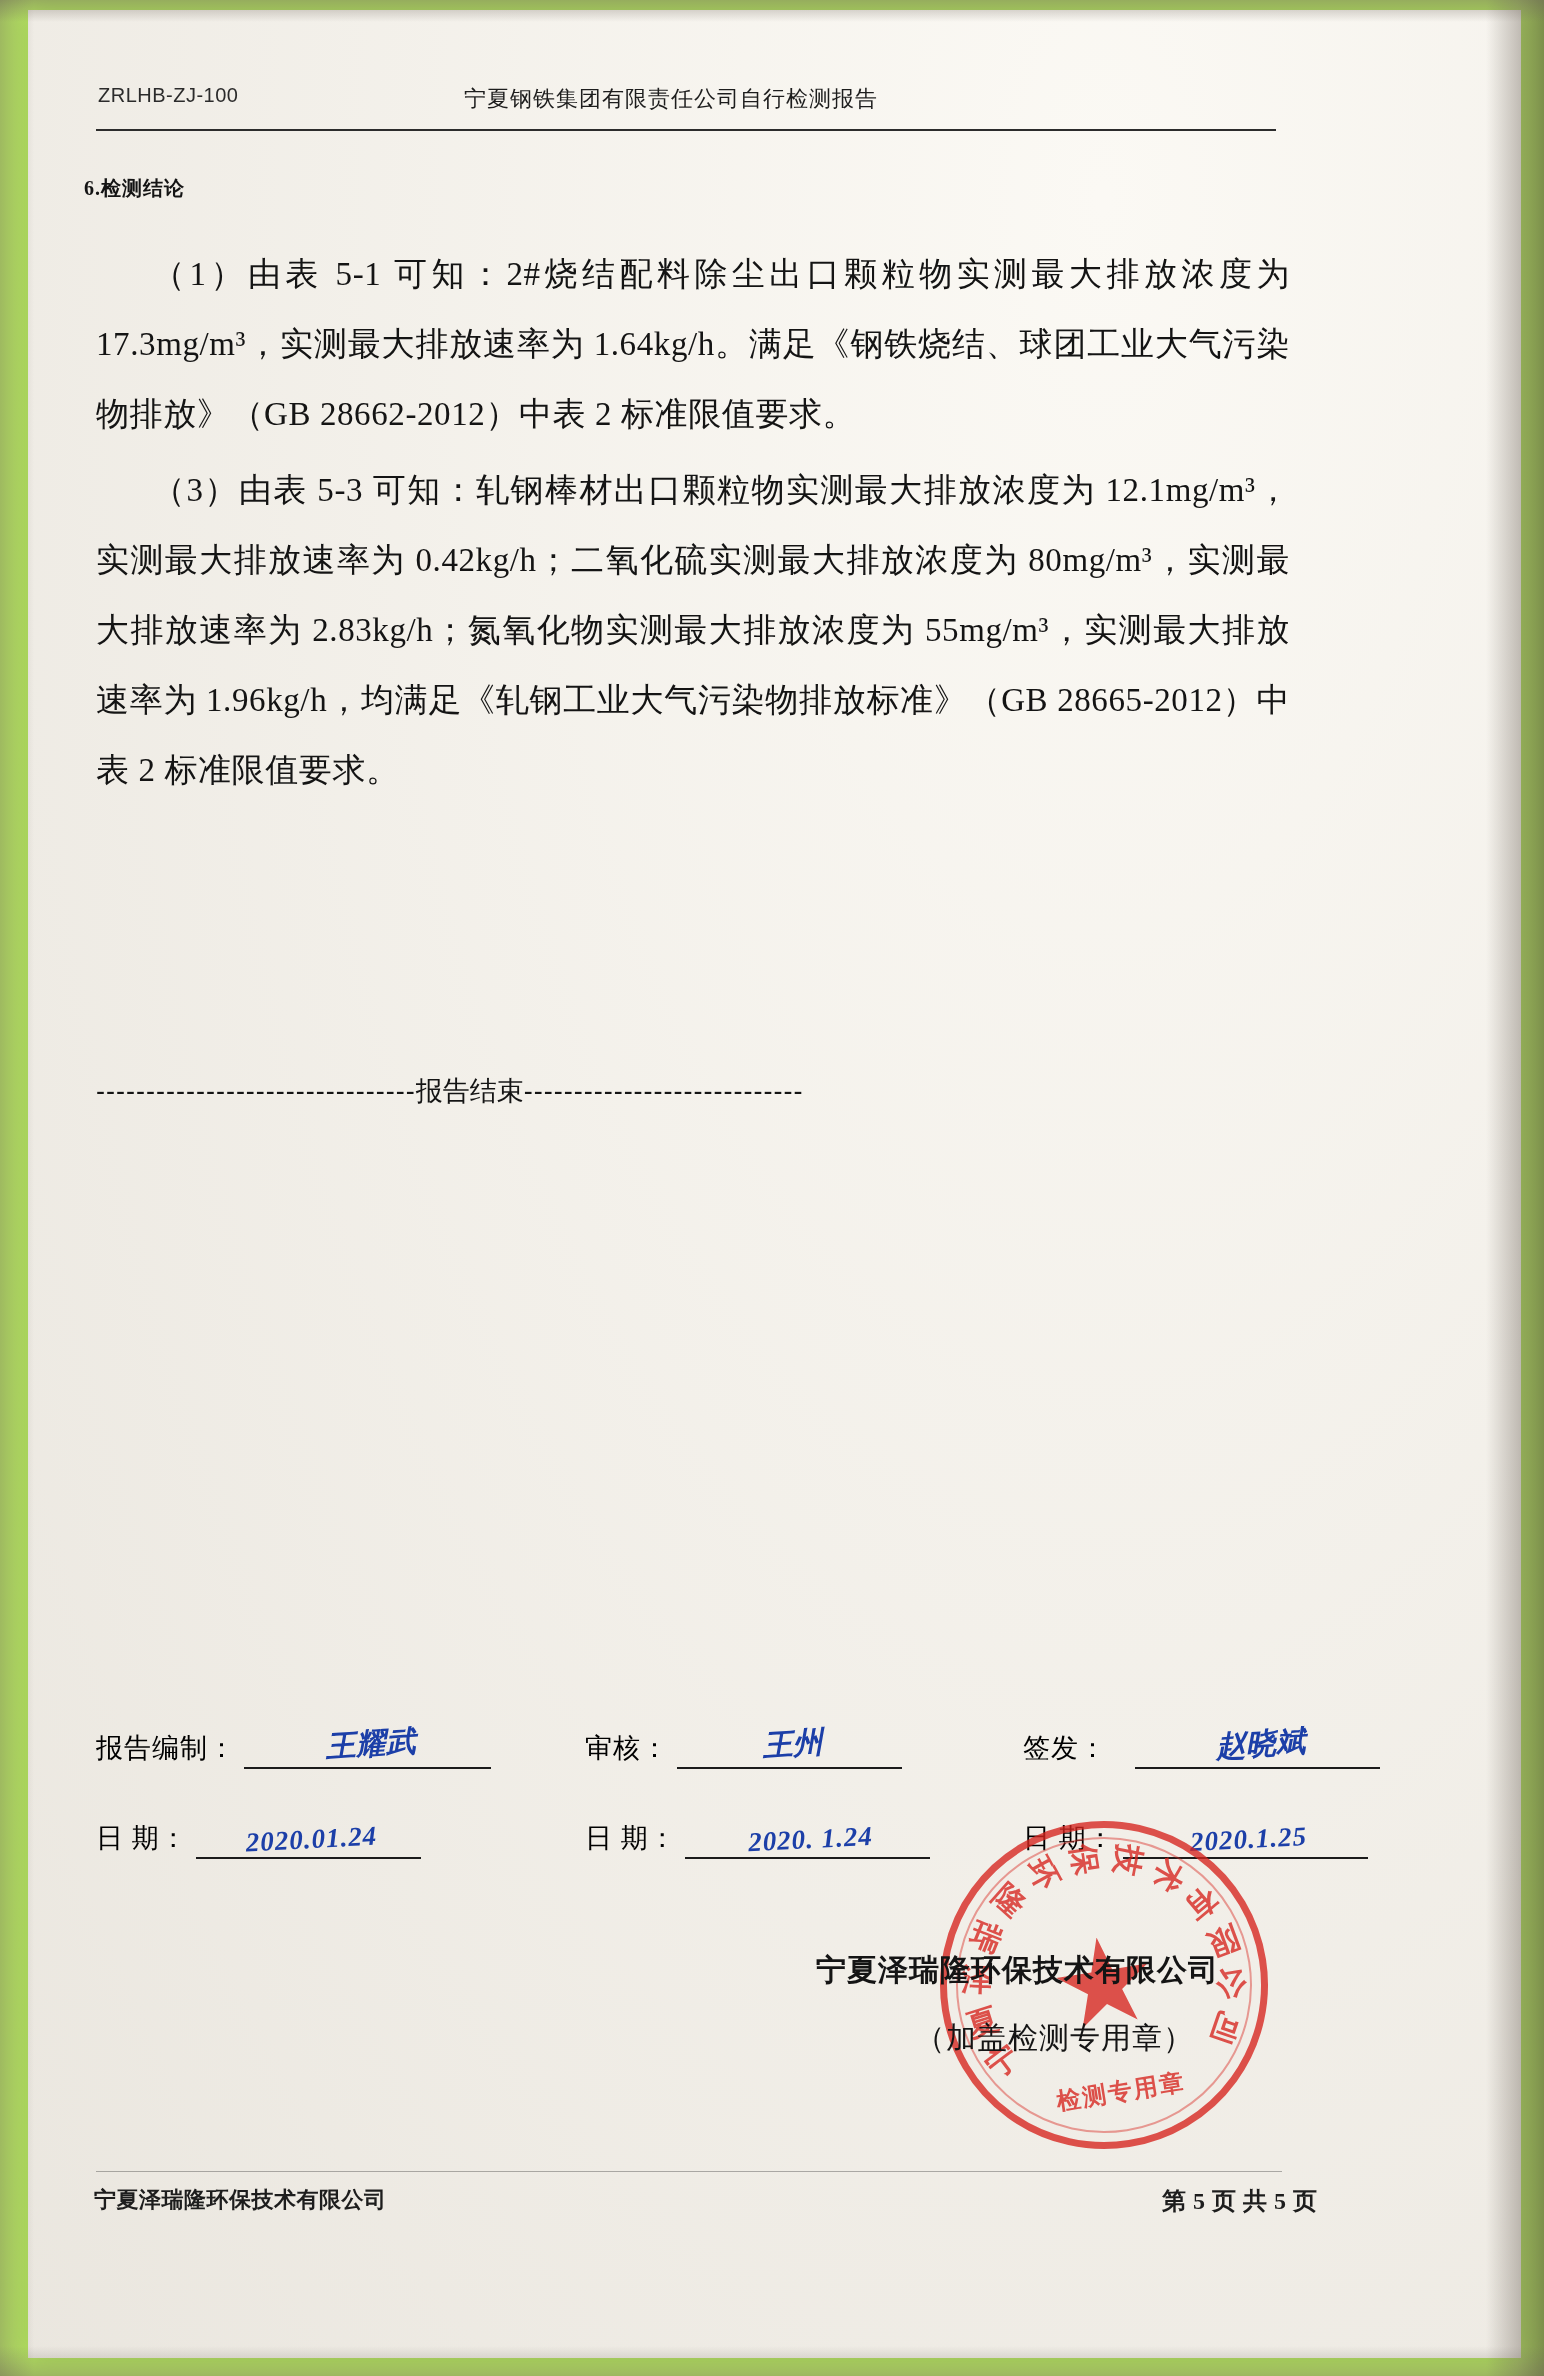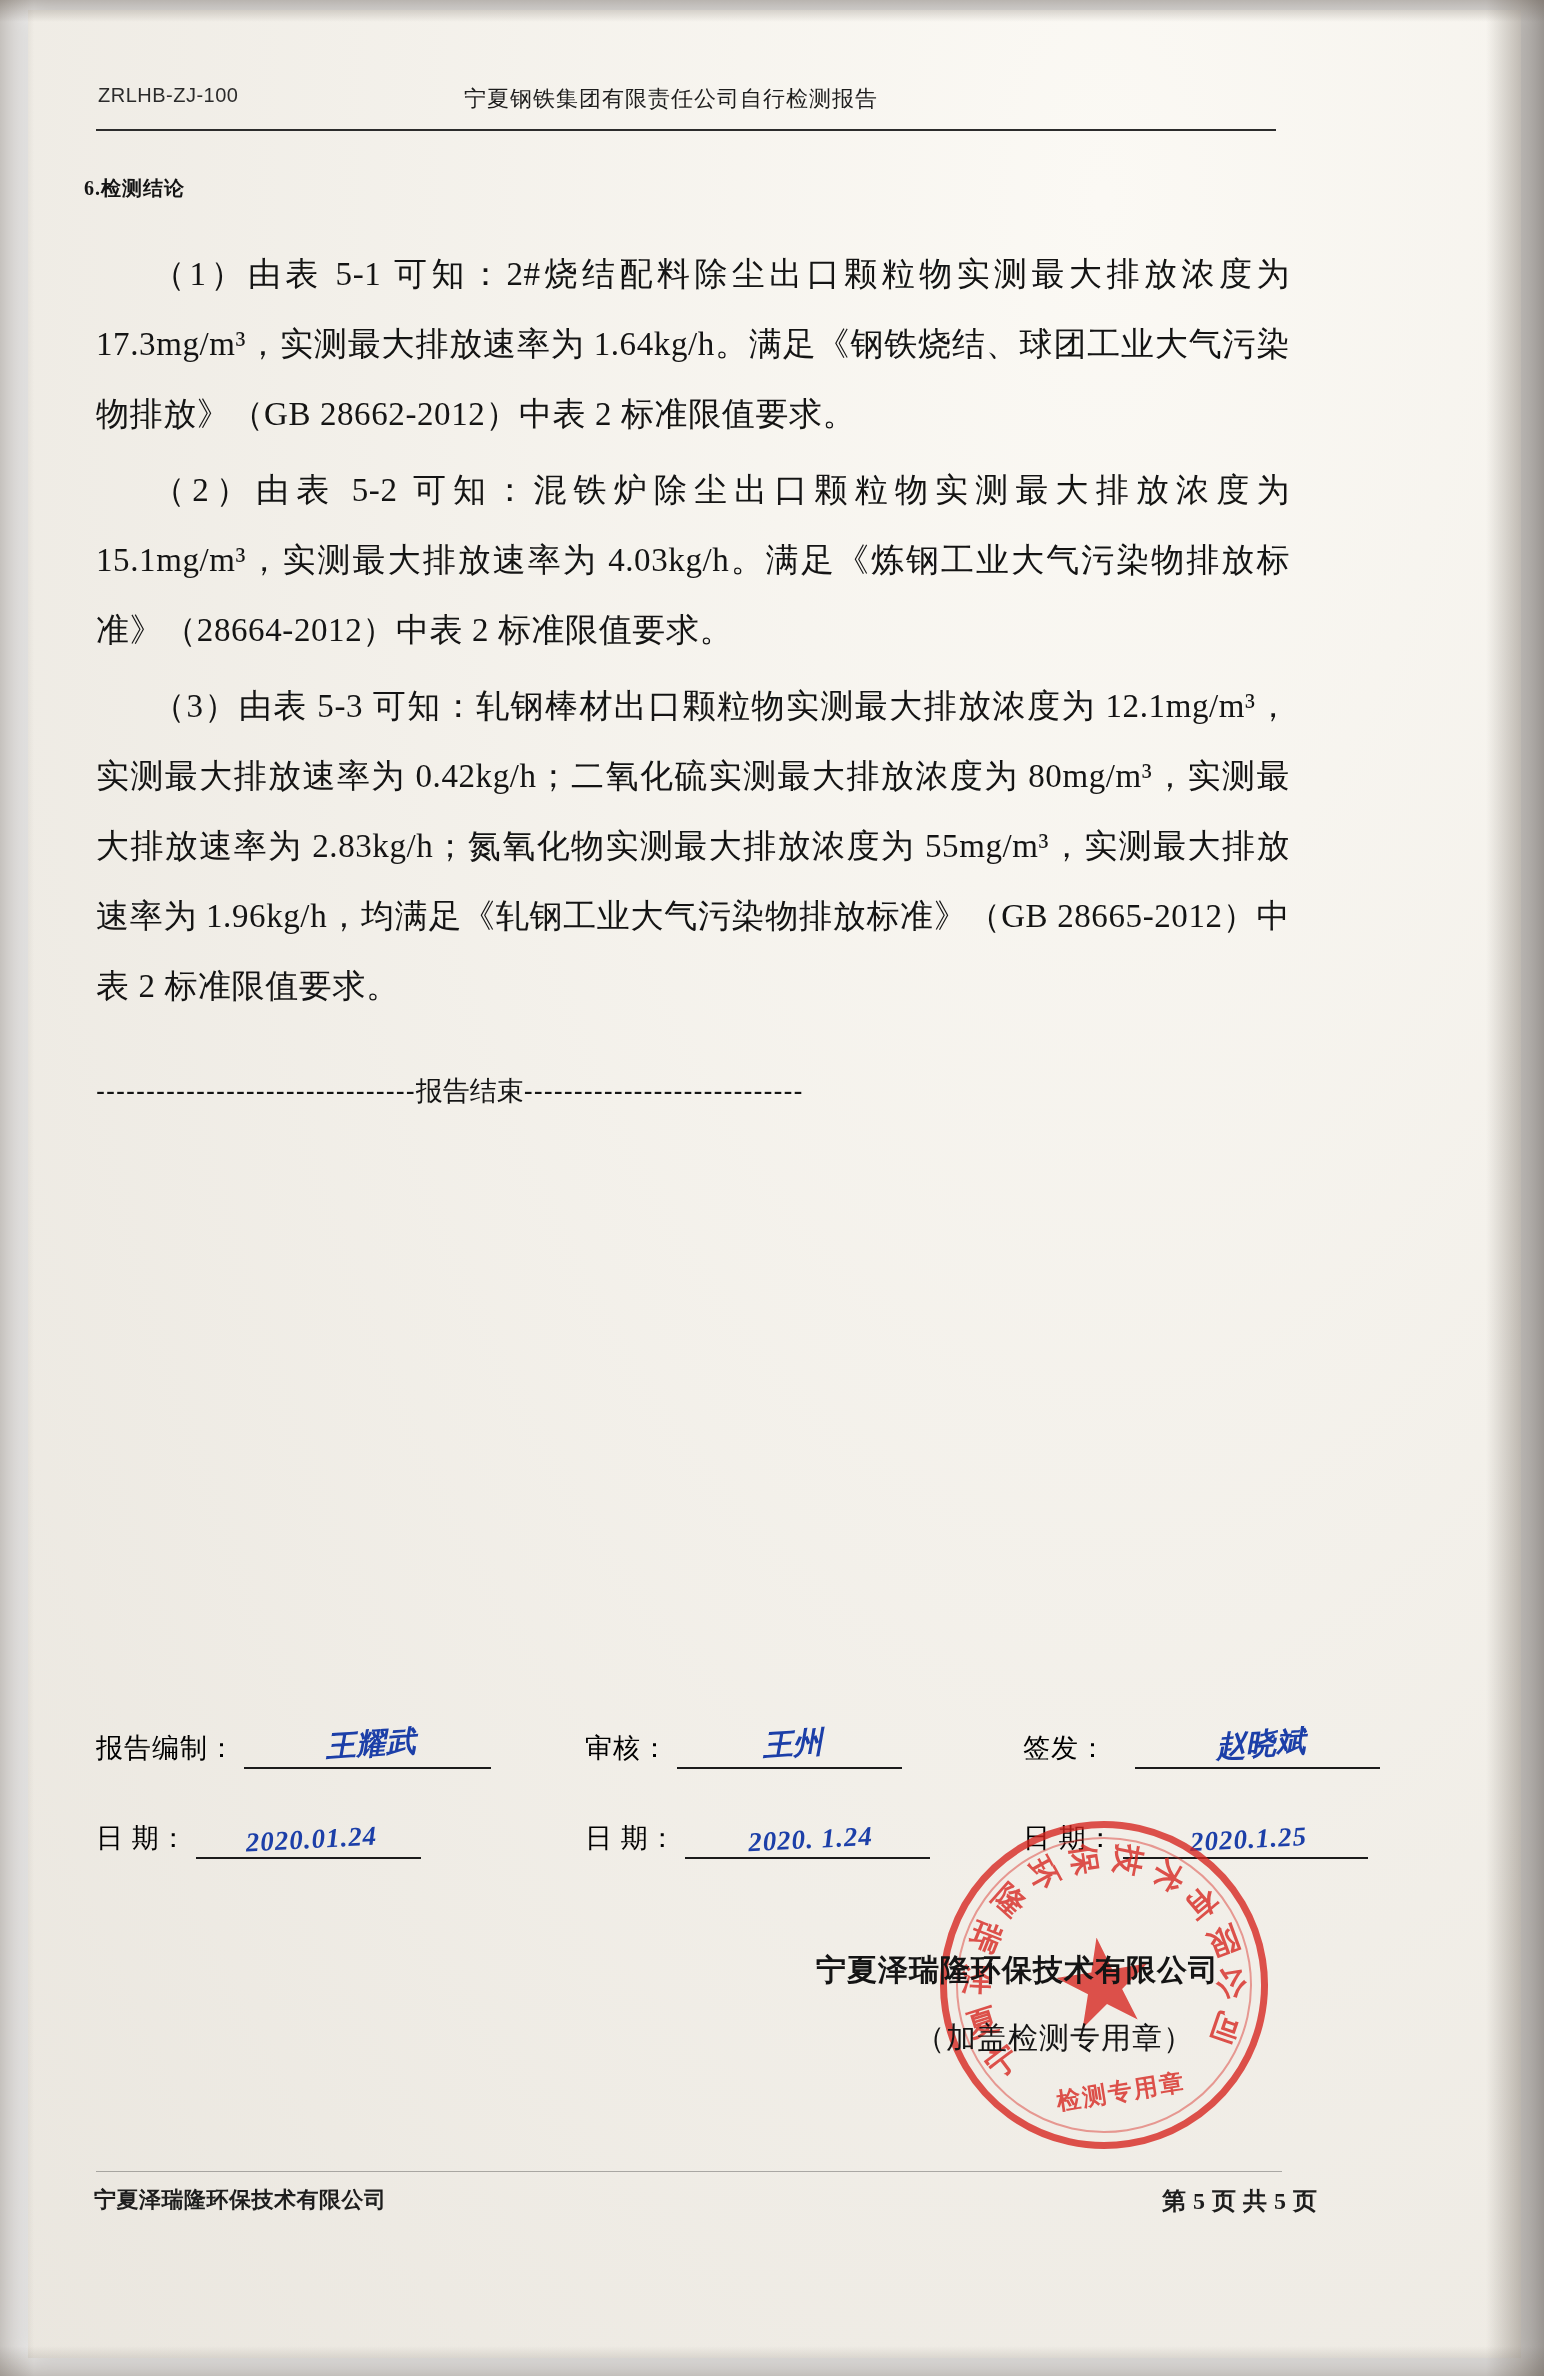--- a/index.html
+++ b/index.html
@@ -5,21 +5,21 @@
   html, body {
     margin: 0;
     padding: 0;
     background: #6e6e6e;
   }
   .page {
     position: relative;
     width: 1544px;
     height: 2376px;
     overflow: hidden;
-    background: #ffffff;
+    background: #bef264;
     font-family: "Liberation Serif", serif;
   }
   
   .sheet {
     position: absolute;
     left: 28px;
     top: 10px;
     width: 1493px;
     height: 2348px;
     background: #fbf9f4;
@@ -287,21 +287,20 @@
   <div class="paper-tint"></div>
 
   <div class="doc-code">ZRLHB-ZJ-100</div>
   <div class="header-title">宁夏钢铁集团有限责任公司自行检测报告</div>
   <div class="header-rule"></div>
 
   <div class="section-title">6.检测结论</div>
 
   <div class="body">
     <p class="para">（1）由表 5-1 可知：2#烧结配料除尘出口颗粒物实测最大排放浓度为 17.3mg/m³，实测最大排放速率为 1.64kg/h。满足《钢铁烧结、球团工业大气污染物排放》（GB 28662-2012）中表 2 标准限值要求。</p>
-    <p class="para">（2）由表 5-2 可知：混铁炉除尘出口颗粒物实测最大排放浓度为 15.1mg/m³，实测最大排放速率为 4.03kg/h。满足《炼钢工业大气污染物排放标准》（28664-2012）中表 2 标准限值要求。</p>
     <p class="para">（3）由表 5-3 可知：轧钢棒材出口颗粒物实测最大排放浓度为 12.1mg/m³，实测最大排放速率为 0.42kg/h；二氧化硫实测最大排放浓度为 80mg/m³，实测最大排放速率为 2.83kg/h；氮氧化物实测最大排放浓度为 55mg/m³，实测最大排放速率为 1.96kg/h，均满足《轧钢工业大气污染物排放标准》（GB 28665-2012）中表 2 标准限值要求。</p>
   </div>
 
   <div class="end-line">
     <span class="dashes">--------------------------------</span><span>报告结束</span><span class="dashes">----------------------------</span>
   </div>
 
   <div class="sig-cell" style="left:96px; top:1727px;">
     <span class="sig-label">报告编制：</span>
     <span class="sig-line" style="width:247px;">

